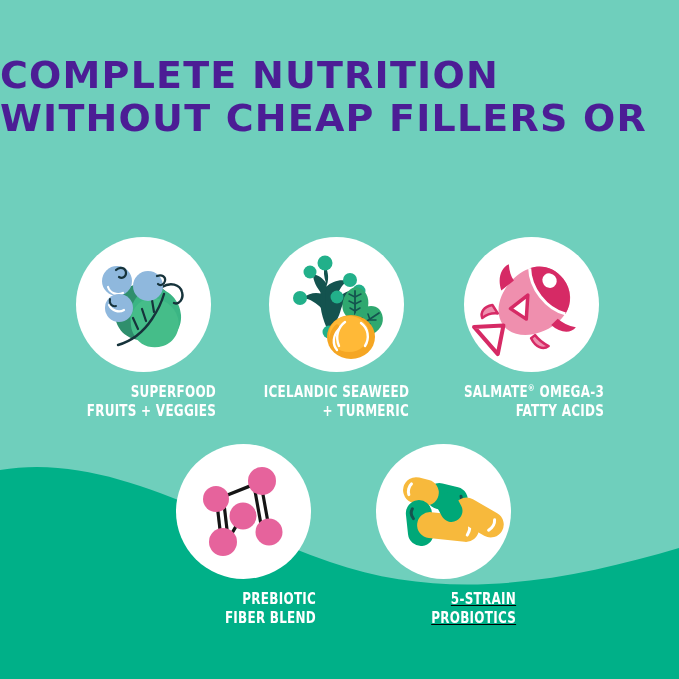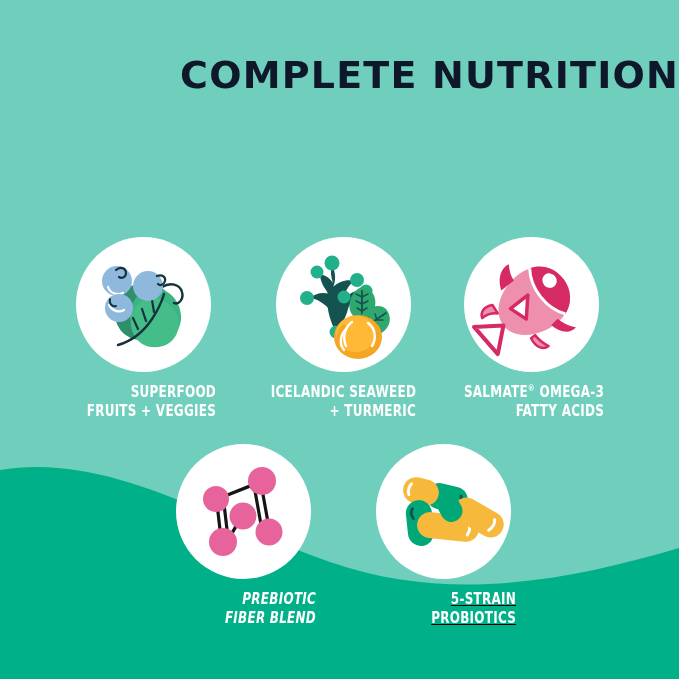--- a/index.html
+++ b/index.html
@@ -27,22 +27,22 @@
     width: 679px;
     height: 679px;
     z-index: 1;
   }
   .headline {
     position: absolute;
     left: 0;
     top: 54px;
     width: 679px;
     z-index: 3;
-    text-align: right;
-    color: #0f172a;
+    text-align: left;
+    color: #4c1d95;
     font-family: "DejaVu Sans", sans-serif;
     font-weight: bold;
     font-size: 38px;
     line-height: 43px;
     letter-spacing: 1.2px;
   }
   .headline .hl {
     display: block;
     white-space: nowrap;
   }
@@ -81,36 +81,37 @@
     display: block;
     white-space: nowrap;
   }
   .badge-label sup {
     font-size: 9px;
     vertical-align: super;
     line-height: 0;
   }
   
   #badge-superfood   { left: 58px;  top: 237px; }
-  #badge-seaweed     { left: 258px; top: 237px; }
+  #badge-seaweed     { left: 251px; top: 237px; }
   #badge-salmate     { left: 446px; top: 237px; }
-  #badge-prebiotic   { left: 158px; top: 444px; font-style: italic; }
+  #badge-prebiotic   { left: 158px; top: 444px; }
   #badge-probiotics  { left: 358px; top: 444px; text-decoration: underline; }
 </style>
 </head>
 <body>
 
 <div class="poster">
 
   <svg class="wave-layer" viewBox="0 0 679 679" preserveAspectRatio="none">
     <path d="M0,470 C110,452 210,520 330,562 C450,604 570,580 679,548 L679,679 L0,679 Z" fill="#00b088"></path>
   </svg>
 
   <div class="headline">
     <span class="hl">COMPLETE NUTRITION</span>
+    <span class="hl">WITHOUT CHEAP FILLERS OR</span>
   </div>
 
   <div class="badge" id="badge-superfood">
     <div class="circle">
       <svg viewBox="0 0 135 135">
 
         <path d="M58,48 C46,52 38,64 39,78 C40,92 50,102 64,103 C78,104 90,97 95,85 C100,72 96,58 86,51 C76,44 66,45 58,48 Z" fill="#2f8f6d"></path>
         <path d="M72,52 C60,56 52,70 55,85 C58,99 70,107 84,105 C97,103 106,92 105,78 C104,63 92,52 80,51 C77,51 74,51 72,52 Z" fill="#3bb584"></path>
         <path d="M66,64 C56,70 52,84 57,96 C62,108 75,113 87,109 C99,105 105,93 102,81 C99,69 87,61 76,61 C72,61 69,62 66,64 Z" fill="#45bd89"></path>
 

